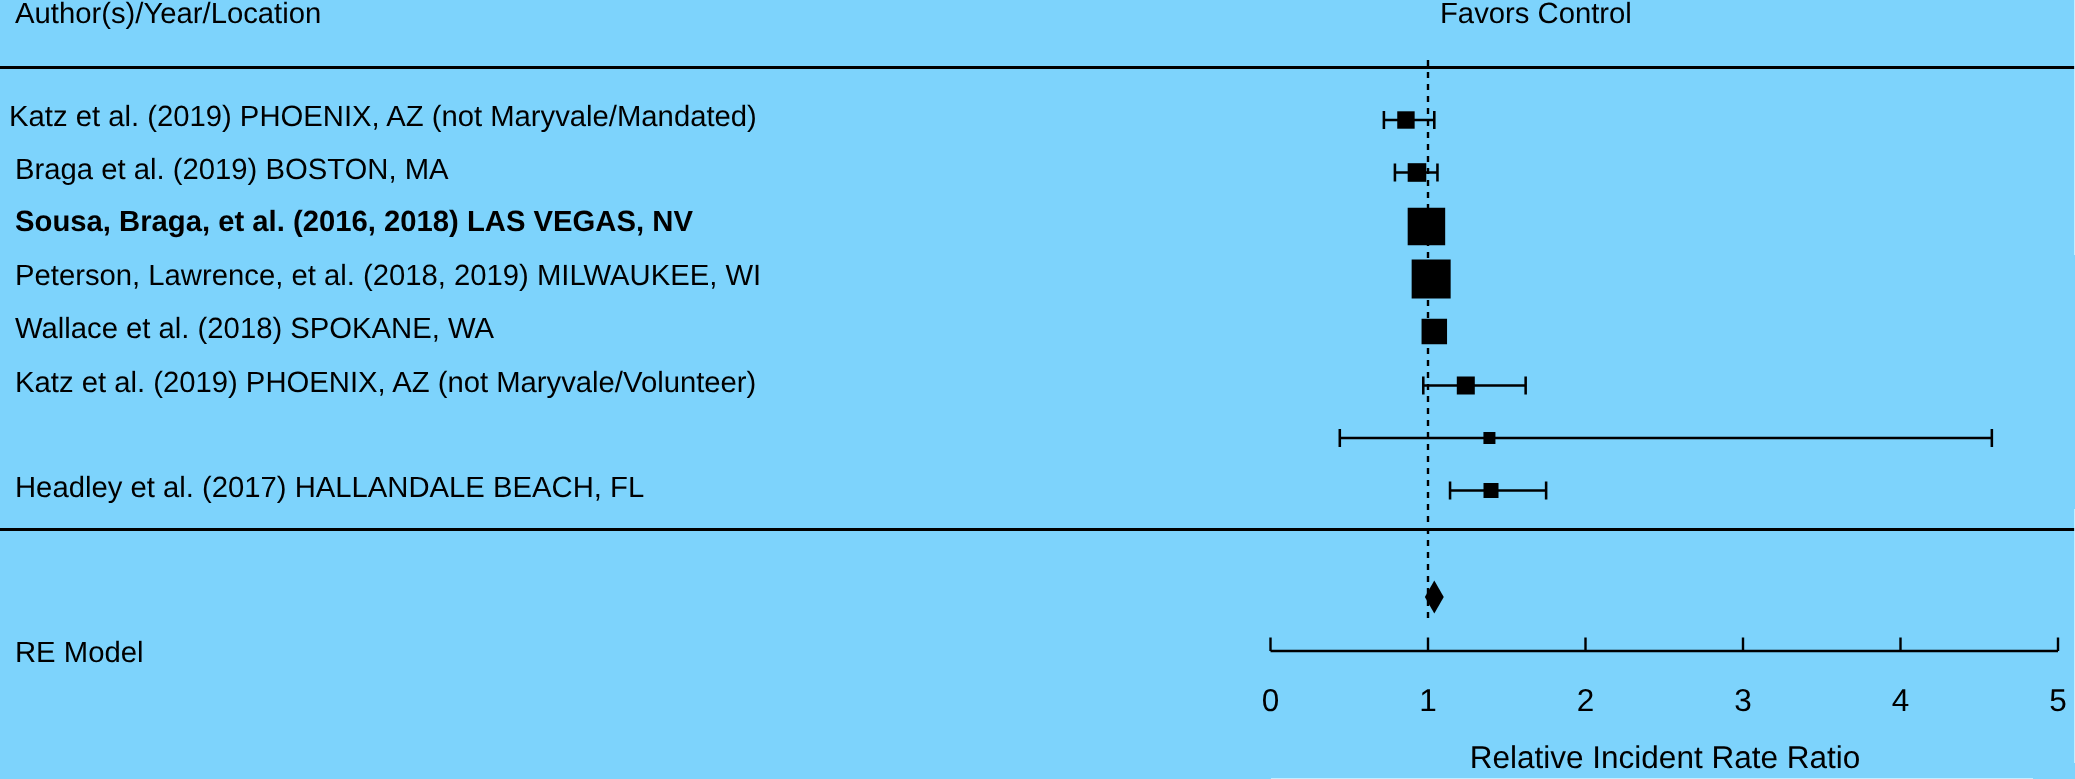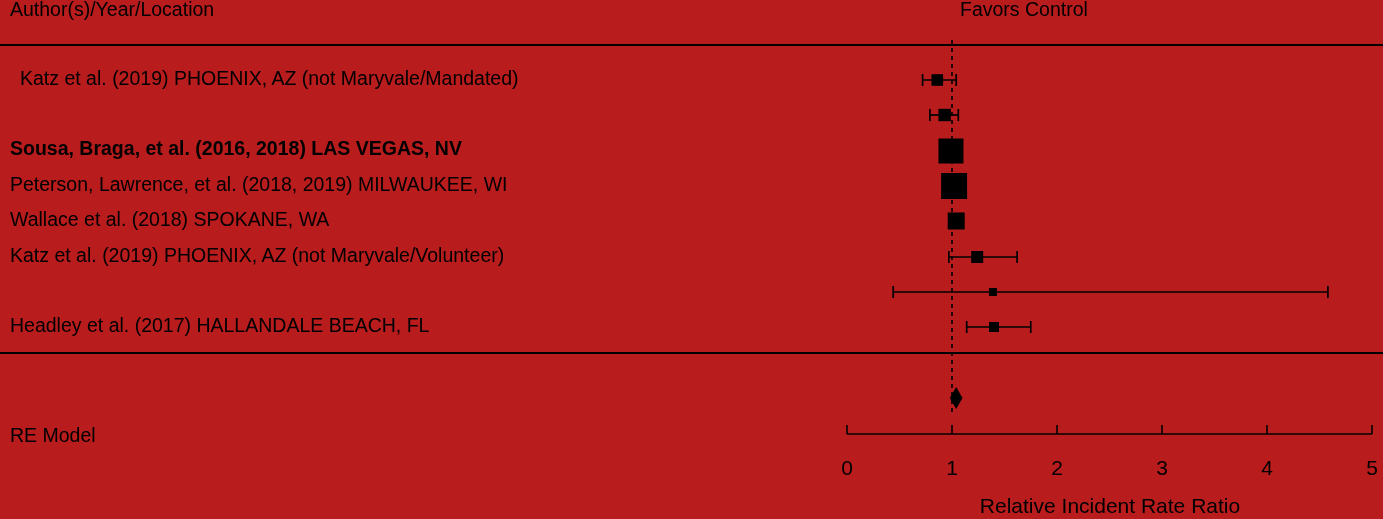--- a/index.html
+++ b/index.html
@@ -9,21 +9,21 @@
   }
   body {
     font-family: "Liberation Sans", sans-serif;
     color: #000000;
   }
   #page {
     position: relative;
     width: 1383px;
     height: 519px;
     overflow: hidden;
-    background: #b91c1c;
+    background: #7dd3fc;
   }
   .txt {
     position: absolute;
     white-space: nowrap;
     font-size: 19.5px;
     line-height: 1;
     color: #000;
   }
   .hdr {
     font-size: 19.5px;
@@ -58,21 +58,22 @@
 <body>
 
 <div id="page">
 
   <div class="txt hdr" style="left:10px; top:0px;">Author(s)/Year/Location</div>
   <div class="txt hdr" style="left:960px; top:0px;">Favors Control</div>
 
   <div class="rule" style="left:0px; top:44px; width:1383px;"></div>
   <div class="rule" style="left:0px; top:352px; width:1383px;"></div>
 
-  <div class="txt" style="left:20px; top:69px;">Katz et al. (2019) PHOENIX, AZ (not Maryvale/Mandated)</div>
+  <div class="txt" style="left:6px; top:69px;">Katz et al. (2019) PHOENIX, AZ (not Maryvale/Mandated)</div>
+  <div class="txt" style="left:10px; top:104px;">Braga et al. (2019) BOSTON, MA</div>
   <div class="txt" style="left:10px; top:139px;font-weight:bold;">Sousa, Braga, et al. (2016, 2018) LAS VEGAS, NV</div>
   <div class="txt" style="left:10px; top:175px;">Peterson, Lawrence, et al. (2018, 2019) MILWAUKEE, WI</div>
   <div class="txt" style="left:10px; top:210px;">Wallace et al. (2018) SPOKANE, WA</div>
   <div class="txt" style="left:10px; top:246px;">Katz et al. (2019) PHOENIX, AZ (not Maryvale/Volunteer)</div>
   <div class="txt" style="left:10px; top:316px;">Headley et al. (2017) HALLANDALE BEACH, FL</div>
 
   <div class="txt" style="left:10px; top:386px;margin-top:40px;">RE Model</div>
 
   <svg class="plot">
 

